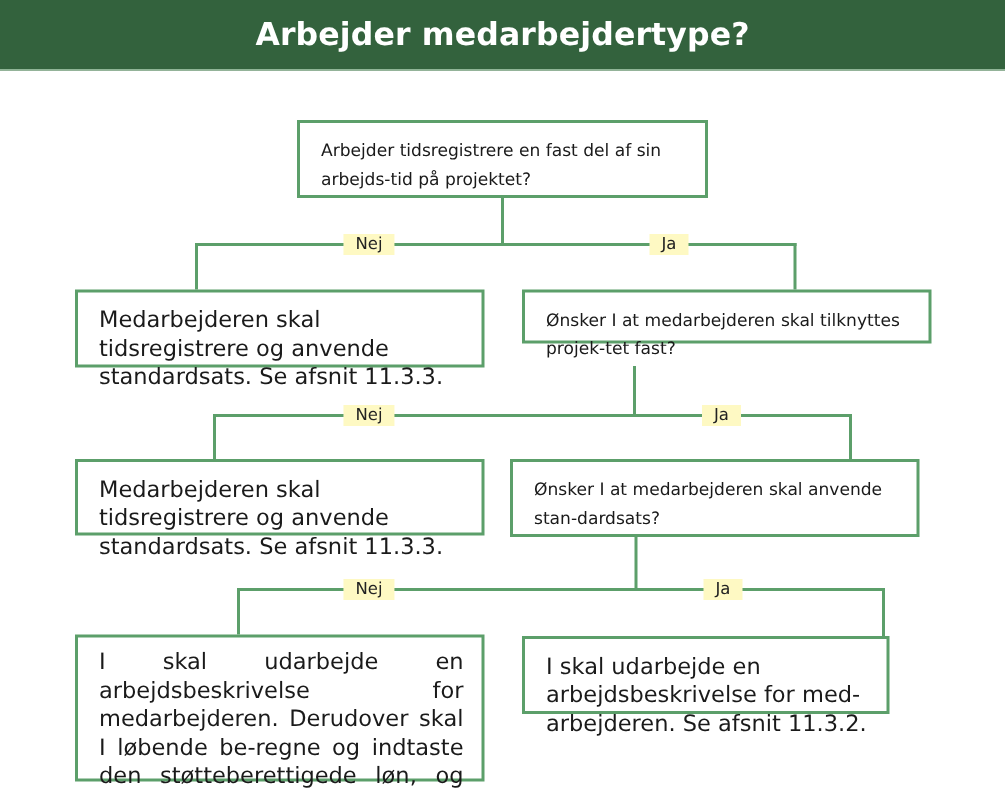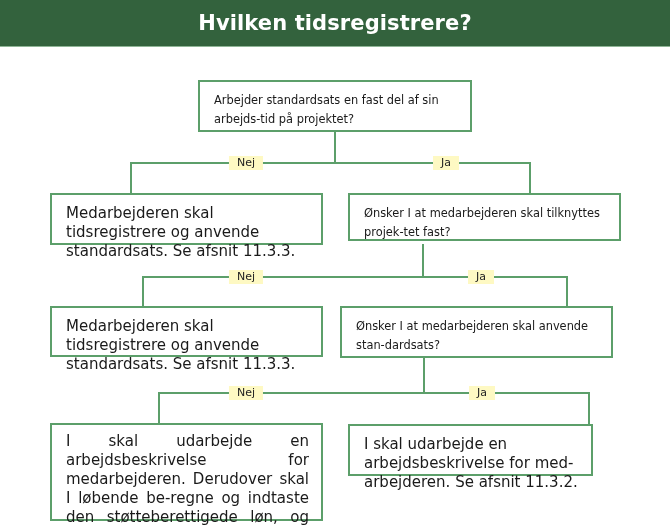--- a/index.html
+++ b/index.html
@@ -14,38 +14,38 @@
     .box.bold { font-weight: normal; font-size: 15px; }
     .box.justify { text-align: justify; }
     .line { position: absolute; background: #5c9f6a; }
     .label { position: absolute; font-size: 11px; color: #222; background: #fef9c3;
              padding: 0 8px; transform: translate(-50%, -50%); line-height: 14px; }
   </style>
 </head>
 <body>
 
 <div class="header">
-  <span class="header-title">Hvilken tidsregistrere?</span>
+  <span class="header-title">Arbejder medarbejdertype?</span>
 </div>
 
 <div class="box" style="left:198px; top:80px; width:274px; height:52px;">
-  <span>Arbejder standardsats en fast del af sin arbejds-tid på projektet?</span>
+  <span>Arbejder tidsregistrere en fast del af sin arbejds-tid på projektet?</span>
 </div>
 
 <div class="line" style="left:334px; top:131px; width:2px; height:33px;"></div>
 <div class="line" style="left:130px; top:162px; width:401px; height:2px;"></div>
 <div class="line" style="left:130px; top:162px; width:2px; height:32px;"></div>
 <div class="line" style="left:529px; top:162px; width:2px; height:32px;"></div>
 <span class="label" style="left:246px; top:163px;">Nej</span>
 <span class="label" style="left:446px; top:163px;">Ja</span>
 
 <div class="box bold" style="left:50px; top:193px; width:273px; height:52px;">
   <span>Medarbejderen skal tidsregistrere og anvende standardsats. Se afsnit 11.3.3.</span>
 </div>
-<div class="box" style="left:348px; top:193px; width:273px; height:48px;">
+<div class="box" style="left:348px; top:193px; width:273px; height:36px;">
   <span>Ønsker I at medarbejderen skal tilknyttes projek-tet fast?</span>
 </div>
 
 <div class="line" style="left:422px; top:244px; width:2px; height:34px;"></div>
 <div class="line" style="left:142px; top:276px; width:426px; height:2px;"></div>
 <div class="line" style="left:142px; top:276px; width:2px; height:31px;"></div>
 <div class="line" style="left:566px; top:276px; width:2px; height:31px;"></div>
 <span class="label" style="left:246px; top:277px;">Nej</span>
 <span class="label" style="left:481px; top:277px;">Ja</span>
 

